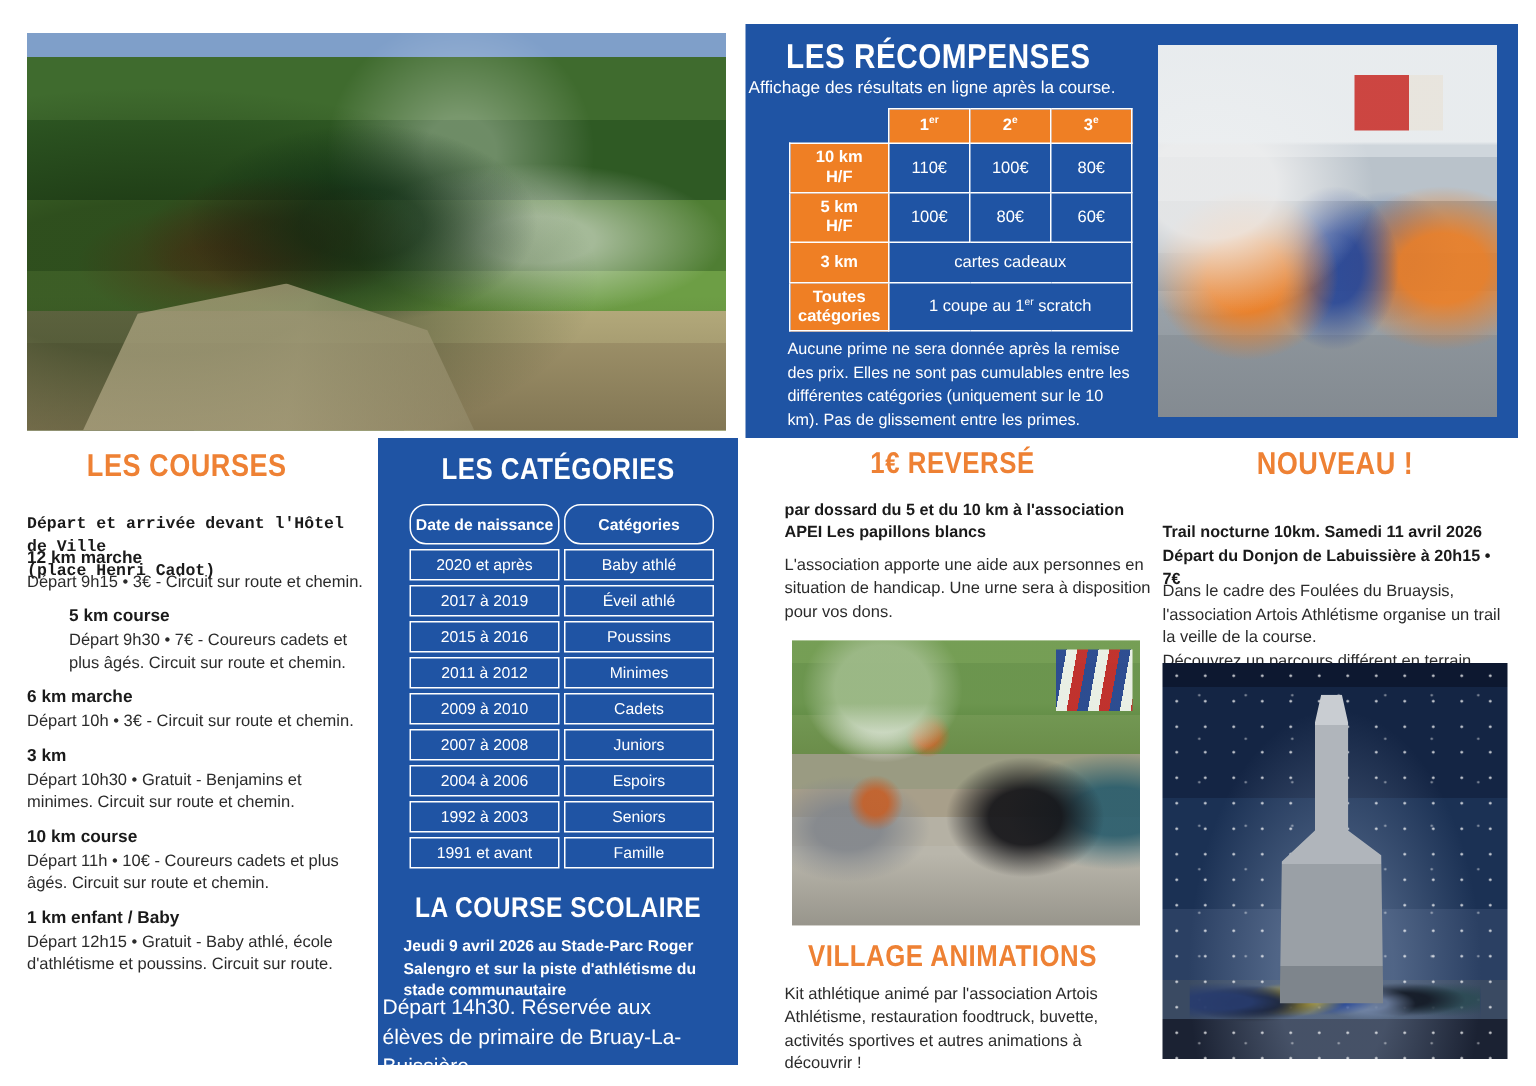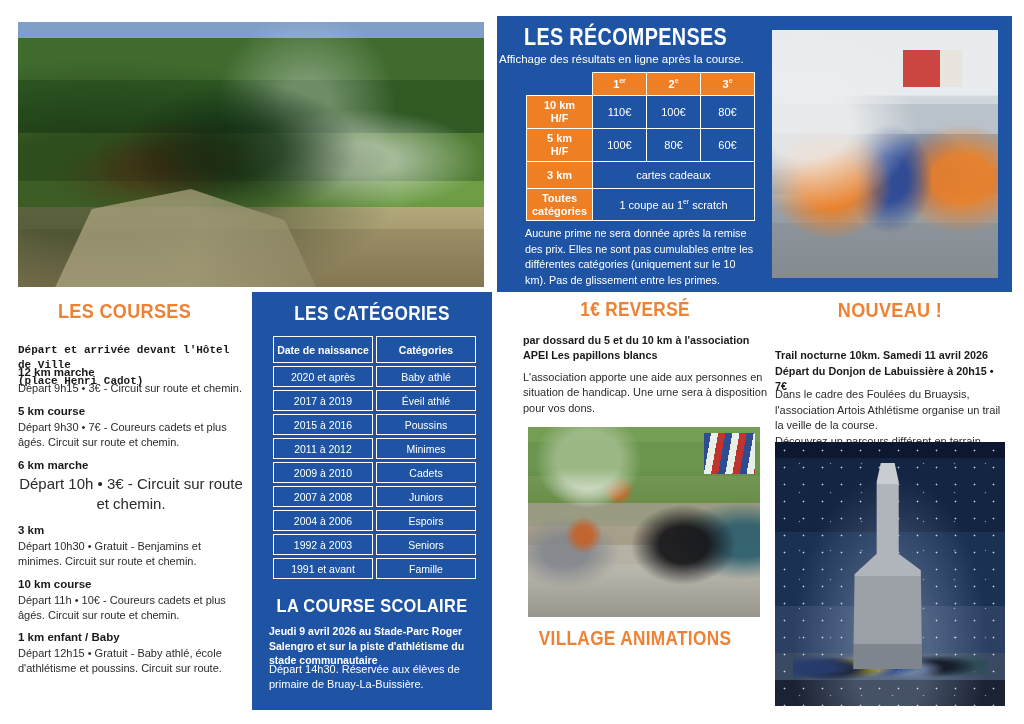--- a/index.html
+++ b/index.html
@@ -181,21 +181,21 @@
   .cat-table{position:absolute;border-collapse:separate;border-spacing:3px;table-layout:fixed;}
   .cat-table td{
     border:1.4px solid #ffffff;
     text-align:center;
     color:#ffffff;
     font-size:10.5px;
     height:19px;
     padding:0;
     background:#1f54a4;
   }
-  .cat-table td.hdr{font-weight:bold;font-size:10.5px;height:25px;}
+  .cat-table td.hdr{font-weight:bold;font-size:10.5px;height:25px;border-radius:11px;}
 
   sup{font-size:.62em;vertical-align:super;}
 </style>
 </head>
 <body>
 
 <div class="page">
 
   <div class="bluepanel" style="left:497px;top:16px;width:515px;height:276px;"></div>
 
@@ -258,27 +258,27 @@
   <div class="lead" style="position:absolute;left:18px;top:327px;width:225px;font-size:11px;line-height:1.42;white-space:pre-line;font-family:Liberation Mono, monospace;">
     <span>Départ et arrivée devant l'Hôtel de Ville
 (place Henri Cadot)</span>
   </div>
 
   <div style="position:absolute;left:18px;top:366px;width:226px;">
     <div style="margin-bottom:9px;">
       <div class="lead" style="font-size:11.5px;margin-bottom:3px;">12 km marche</div>
       <div class="body-t" style="font-size:11px;line-height:1.36;">Départ 9h15 • 3€ - Circuit sur route et chemin.</div>
     </div>
-    <div style="margin-bottom:9px;">
+    <div style="margin-bottom:9px;margin-left:28px;">
       <div class="lead" style="font-size:11.5px;margin-bottom:3px;">5 km course</div>
       <div class="body-t" style="font-size:11px;line-height:1.36;">Départ 9h30 • 7€ - Coureurs cadets et plus âgés. Circuit sur route et chemin.</div>
     </div>
     <div style="margin-bottom:9px;">
       <div class="lead" style="font-size:11.5px;margin-bottom:3px;">6 km marche</div>
-      <div class="body-t" style="font-size:15px;line-height:1.36;text-align:center;">Départ 10h • 3€ - Circuit sur route et chemin.</div>
+      <div class="body-t" style="font-size:11px;line-height:1.36;">Départ 10h • 3€ - Circuit sur route et chemin.</div>
     </div>
     <div style="margin-bottom:9px;">
       <div class="lead" style="font-size:11.5px;margin-bottom:3px;">3 km</div>
       <div class="body-t" style="font-size:11px;line-height:1.36;">Départ 10h30 • Gratuit -  Benjamins et minimes. Circuit sur route et chemin.</div>
     </div>
     <div style="margin-bottom:9px;">
       <div class="lead" style="font-size:11.5px;margin-bottom:3px;">10 km course</div>
       <div class="body-t" style="font-size:11px;line-height:1.36;">Départ 11h • 10€ - Coureurs cadets et plus âgés. Circuit sur route et chemin.</div>
     </div>
     <div>
@@ -341,38 +341,41 @@
       </tr>
     </tbody>
   </table>
 
   <div class="h-white" style="position:absolute;left:252px;top:595px;width:240px;font-size:19px;">
     <span>LA COURSE SCOLAIRE</span>
   </div>
   <div style="position:absolute;left:269px;top:624px;width:212px;color:#ffffff;font-size:10.5px;font-weight:bold;line-height:1.4;">
     <span>Jeudi 9 avril 2026 au Stade-Parc Roger Salengro et sur la piste d'athlétisme du stade communautaire</span>
   </div>
-  <div style="position:absolute;left:269px;top:662px;width:212px;color:#ffffff;font-size:11px;line-height:1.4;">
+  <div style="position:absolute;left:255px;top:662px;width:212px;color:#ffffff;font-size:14px;line-height:1.4;">
     <span>Départ 14h30. Réservée aux élèves de primaire de Bruay-La-Buissière.</span>
   </div>
 
   <div class="h-orange" style="position:absolute;left:510px;top:298px;width:250px;font-size:20px;">
     <span>1€ REVERSÉ</span>
   </div>
   <div class="lead" style="position:absolute;left:523px;top:333px;width:250px;font-size:10.8px;line-height:1.38;">
     <span>par dossard du 5 et du 10 km à l'association APEI Les papillons blancs</span>
   </div>
   <div class="body-t" style="position:absolute;left:523px;top:370px;width:252px;font-size:11px;line-height:1.4;">
     <span>L'association apporte une aide aux personnes en situation de handicap. Une urne sera à disposition pour vos dons.</span>
   </div>
 
   <div class="photo photo-basket" style="left:528px;top:427px;width:232px;height:190px;"></div>
 
   <div class="h-orange" style="position:absolute;left:510px;top:627px;width:250px;font-size:20px;">
     <span>VILLAGE ANIMATIONS</span>
+  </div>
+  <div class="body-t" style="position:absolute;left:523px;top:656px;width:232px;font-size:11px;line-height:1.4;">
+    <span>Kit athlétique animé par l'association Artois Athlétisme, restauration foodtruck, buvette, activités sportives et autres animations à découvrir !</span>
   </div>
 
   <div class="h-orange" style="position:absolute;left:775px;top:298px;width:230px;font-size:21px;">
     <span>NOUVEAU !</span>
   </div>
   <div class="lead" style="position:absolute;left:775px;top:333px;width:232px;font-size:10.8px;line-height:1.42;white-space:pre-line;">
     <span>Trail nocturne 10km. Samedi 11 avril 2026
 Départ du Donjon de Labuissière à 20h15 • 7€</span>
   </div>
   <div class="body-t" style="position:absolute;left:775px;top:372px;width:232px;font-size:11px;line-height:1.4;white-space:pre-line;">

